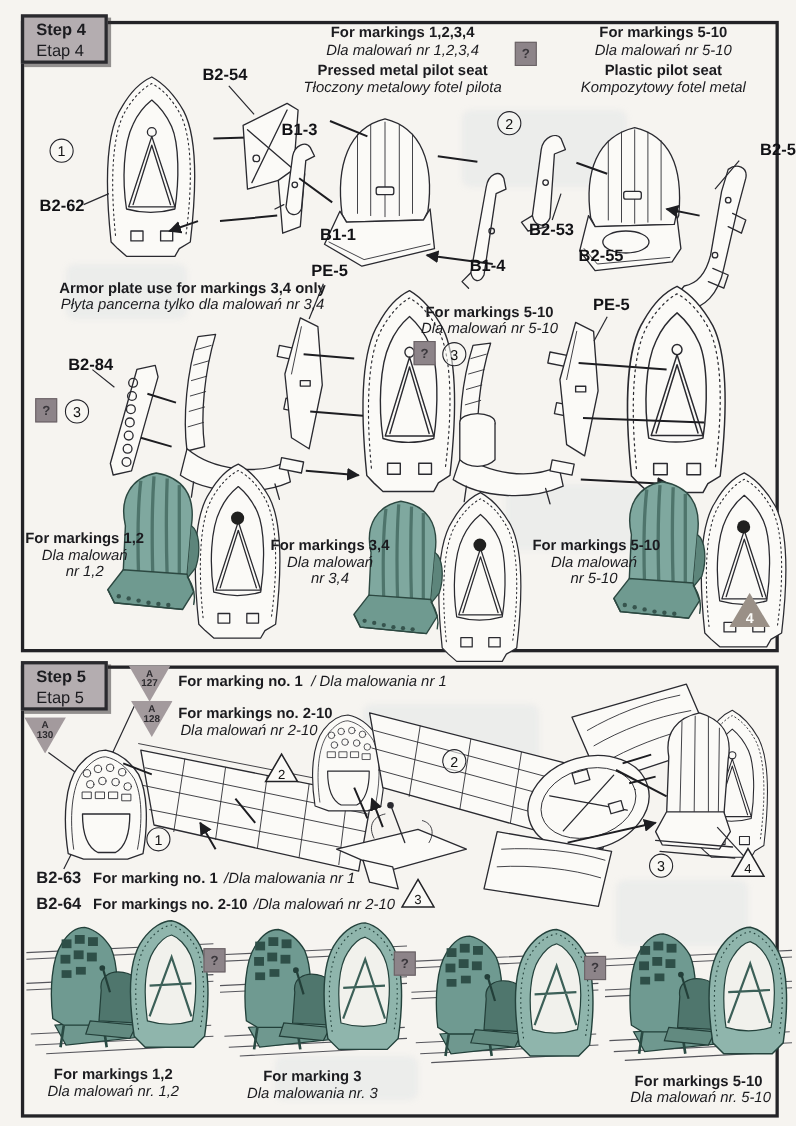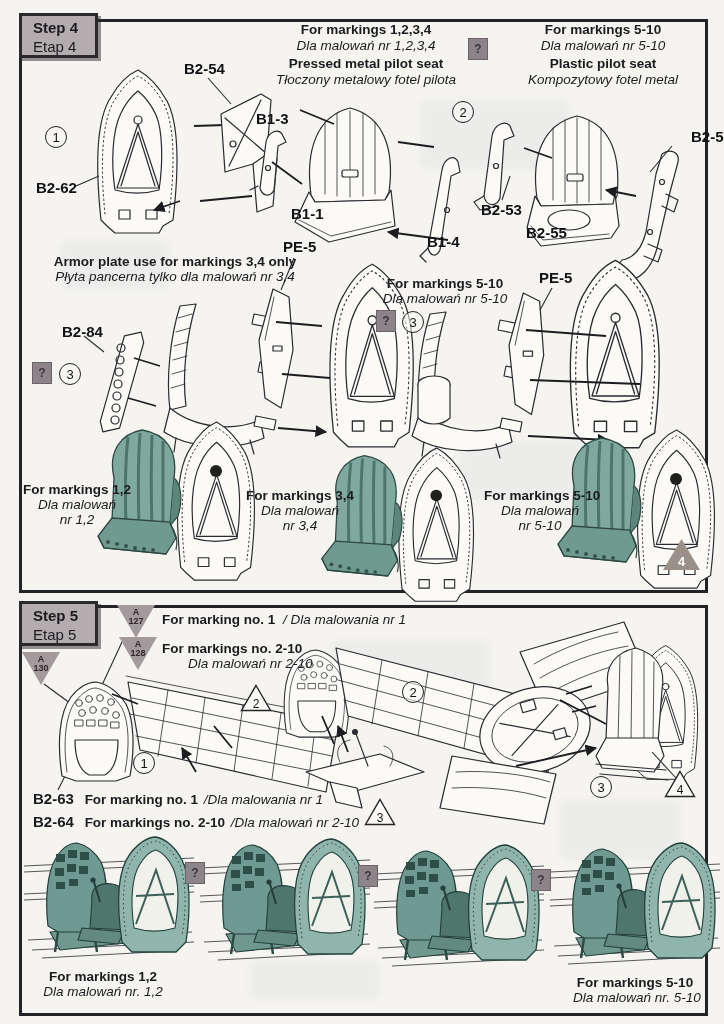--- a/index.html
+++ b/index.html
@@ -382,21 +382,21 @@
   <div class="gtri" style="left:22px;top:652px;">
     <span>A</span>
     <span>130</span>
   </div>
   <div class="lbl" style="left:162px;top:612px;">
     <span class="b">For marking no. 1</span>
     <span class="i" style="margin-left:4px;">/ Dla malowania nr 1</span>
   </div>
   <div class="lbl" style="left:162px;top:641px;">
     <span class="b">For markings no. 2-10</span><br>
-    <span class="i" style="margin-left:26px;">Dla malowań nr 2-10</span>
+    <span class="i" style="margin-left:2px;">Dla malowań nr 2-10</span>
   </div>
 
   <div class="circ" style="left:133px;top:752px;">1</div>
   <div class="circ" style="left:402px;top:681px;">2</div>
   <div class="circ" style="left:590px;top:776px;">3</div>
 
   <div class="otri" style="left:240px;top:684px;">
     <svg viewBox="0 0 32 28">
         <path d="M16,1.5 L30.5,26.5 L1.5,26.5 Z" fill="#fbfaf7" stroke="#232327" stroke-width="1.4"></path>
       </svg>
@@ -427,18 +427,22 @@
   </div>
 
   <div class="qbox" style="left:185px;top:862px;">?</div>
   <div class="qbox" style="left:358px;top:865px;">?</div>
   <div class="qbox" style="left:531px;top:869px;">?</div>
 
   <div class="lbl cen" style="left:43px;top:969px;width:120px;">
     <span class="b">For markings 1,2</span><br>
     <span class="i">Dla malowań nr. 1,2</span>
   </div>
+  <div class="lbl cen" style="left:222px;top:971px;width:124px;">
+    <span class="b">For marking 3</span><br>
+    <span class="i">Dla malowania nr. 3</span>
+  </div>
   <div class="lbl cen" style="left:573px;top:975px;width:124px;">
     <span class="b">For markings 5-10</span><br>
     <span class="i">Dla malowań nr. 5-10</span>
   </div>
 
 </div>
 
 </body></html>

